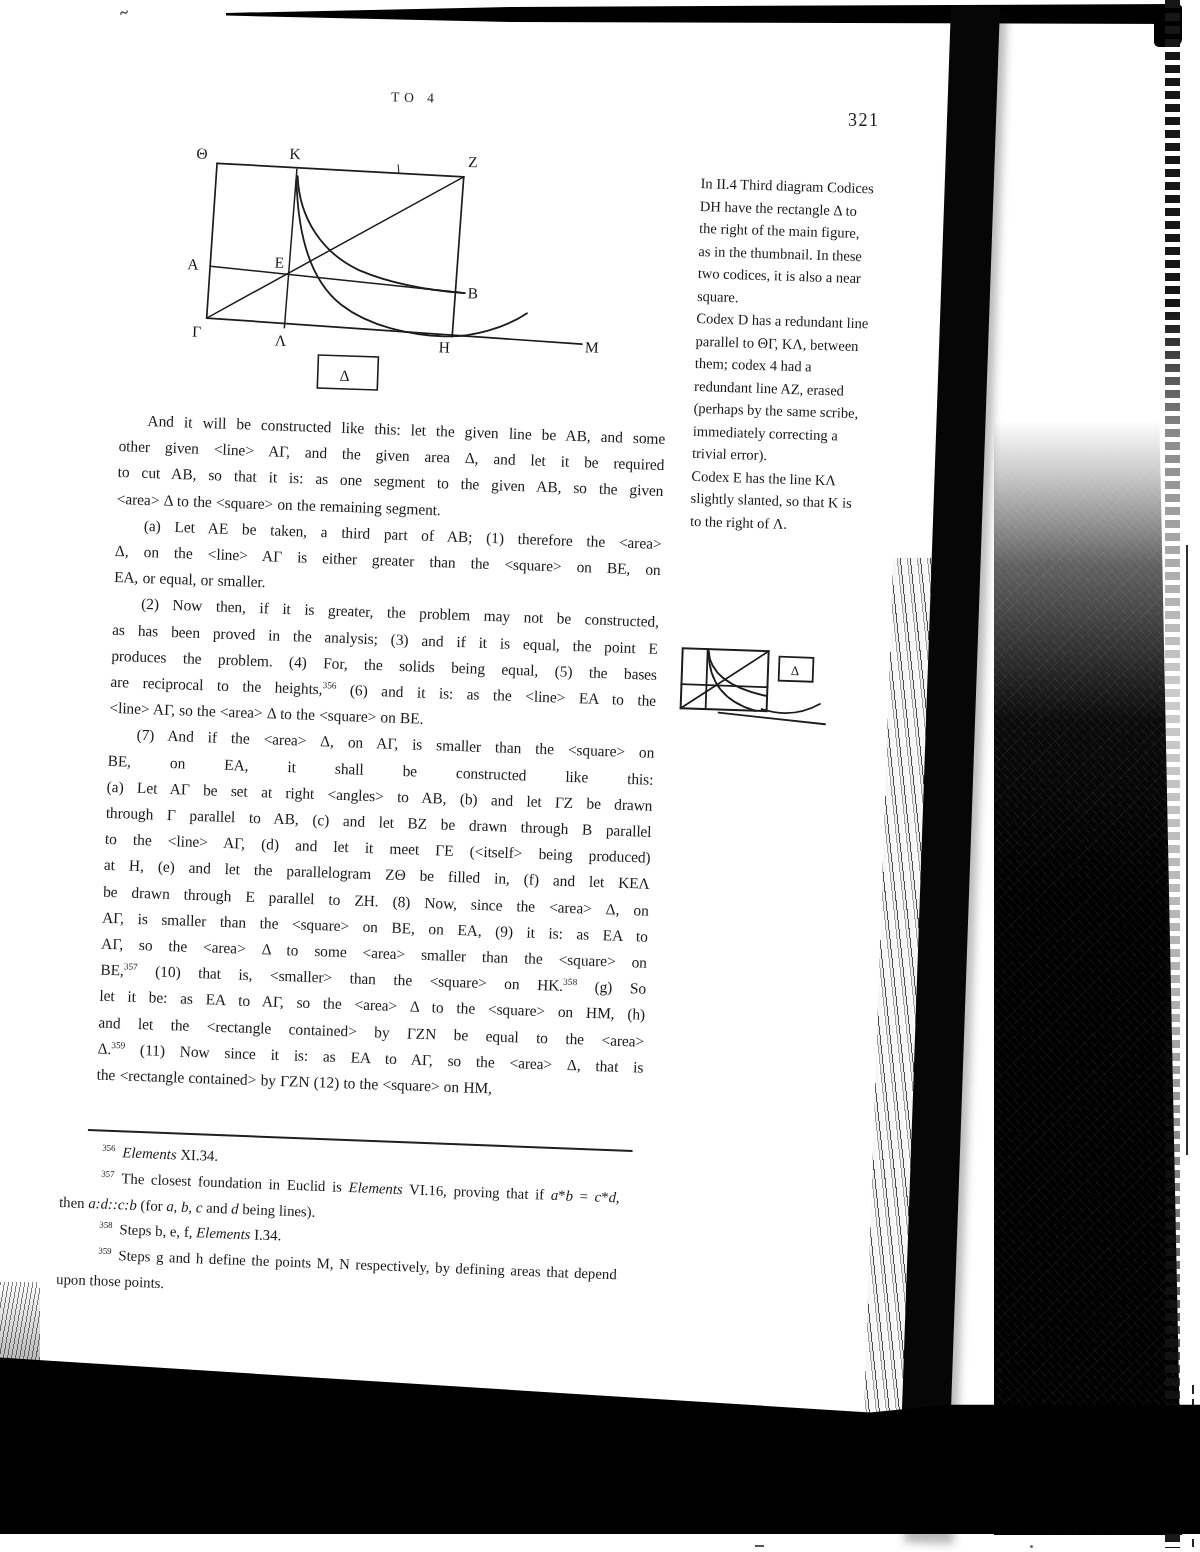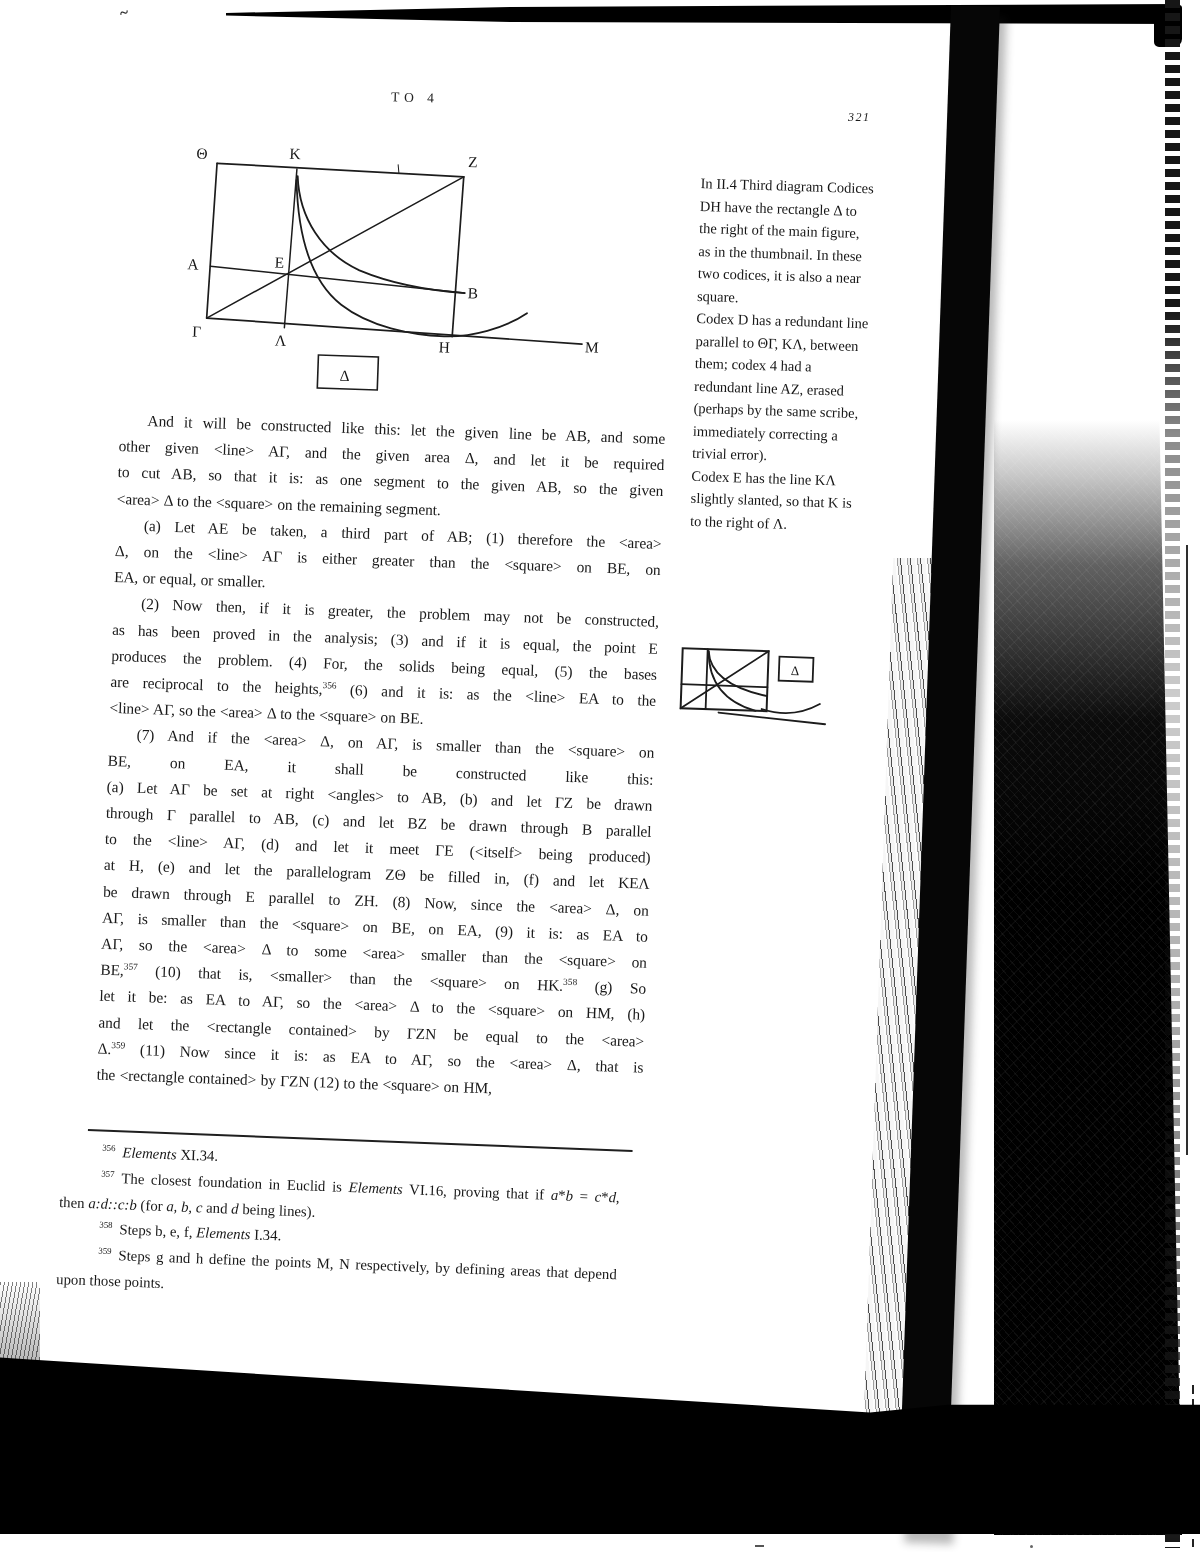--- a/index.html
+++ b/index.html
@@ -38,21 +38,21 @@
     clip-path:polygon(0 10%,2.5% 11%,72.5% 38%,79% 34%,100% 34%,100% 100%,0 100%);}
   .left-speckle{left:0;top:1282px;width:40px;height:130px;
     background:repeating-linear-gradient(100deg,rgba(0,0,0,.5) 0 1px,rgba(0,0,0,0) 1px 4px),
                linear-gradient(to bottom,rgba(0,0,0,0),rgba(0,0,0,.45));}
   .strip-mark1{left:755px;top:1545px;width:9px;height:2px;background:#555;}
   .strip-mark2{left:1030px;top:1545px;width:3px;height:3px;background:#666;border-radius:50%;}
   .stray-mark{left:120px;top:4px;font-size:16px;font-weight:bold;color:#2d2d2d;transform:rotate(-14deg);}
 
   
   .running-header{left:391px;top:90px;font-size:13.5px;letter-spacing:5px;transform:rotate(1.5deg);color:#222;}
-  .page-number{left:848px;top:110px;font-size:12px;letter-spacing:1.5px;color:#1c1c1c;font-style:italic;}
+  .page-number{left:848px;top:110px;font-size:18px;letter-spacing:1.5px;color:#1c1c1c;}
 
   .figure-main{left:180px;top:136px;transform:rotate(2deg);transform-origin:0 0;}
   .figure-thumb{left:676px;top:640px;transform:rotate(2deg);transform-origin:0 0;}
   svg path, svg rect{stroke:#1c1c1c;fill:none;stroke-linecap:round;}
   svg text{fill:#161616;font-family:"Liberation Serif","DejaVu Serif",serif;}
 
   .body-text{left:120px;top:407px;width:546px;transform:rotate(2deg);transform-origin:0 0;
     font-size:15.5px;line-height:26.2px;letter-spacing:-.1px;word-spacing:.5px;}
   .para{margin:0;}
   .line{text-align:justify;text-align-last:justify;white-space:normal;}

